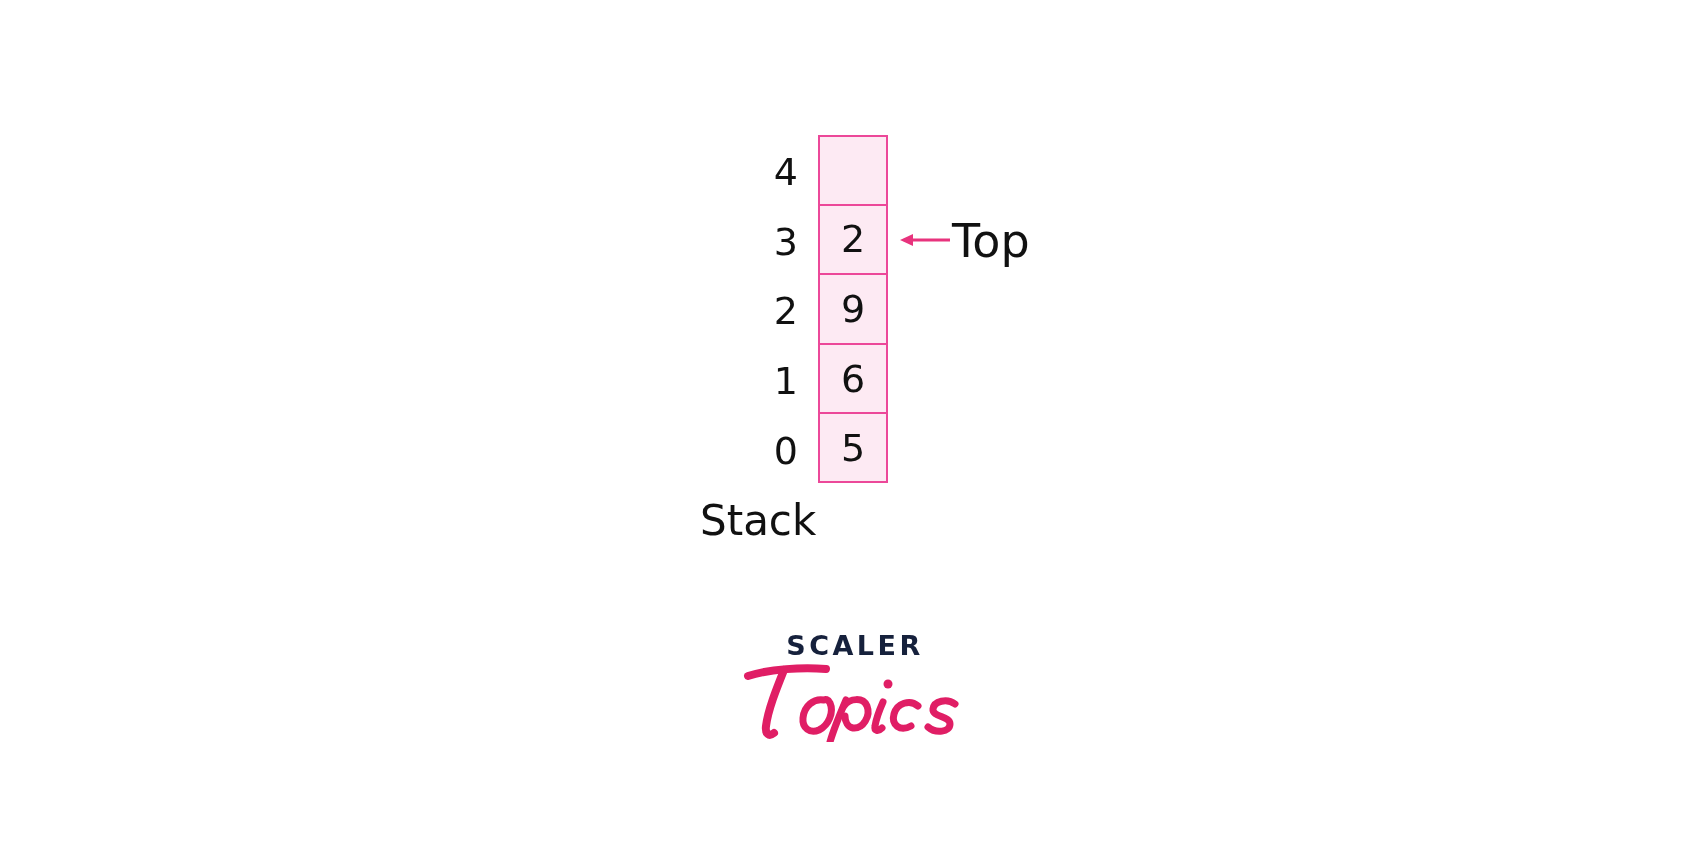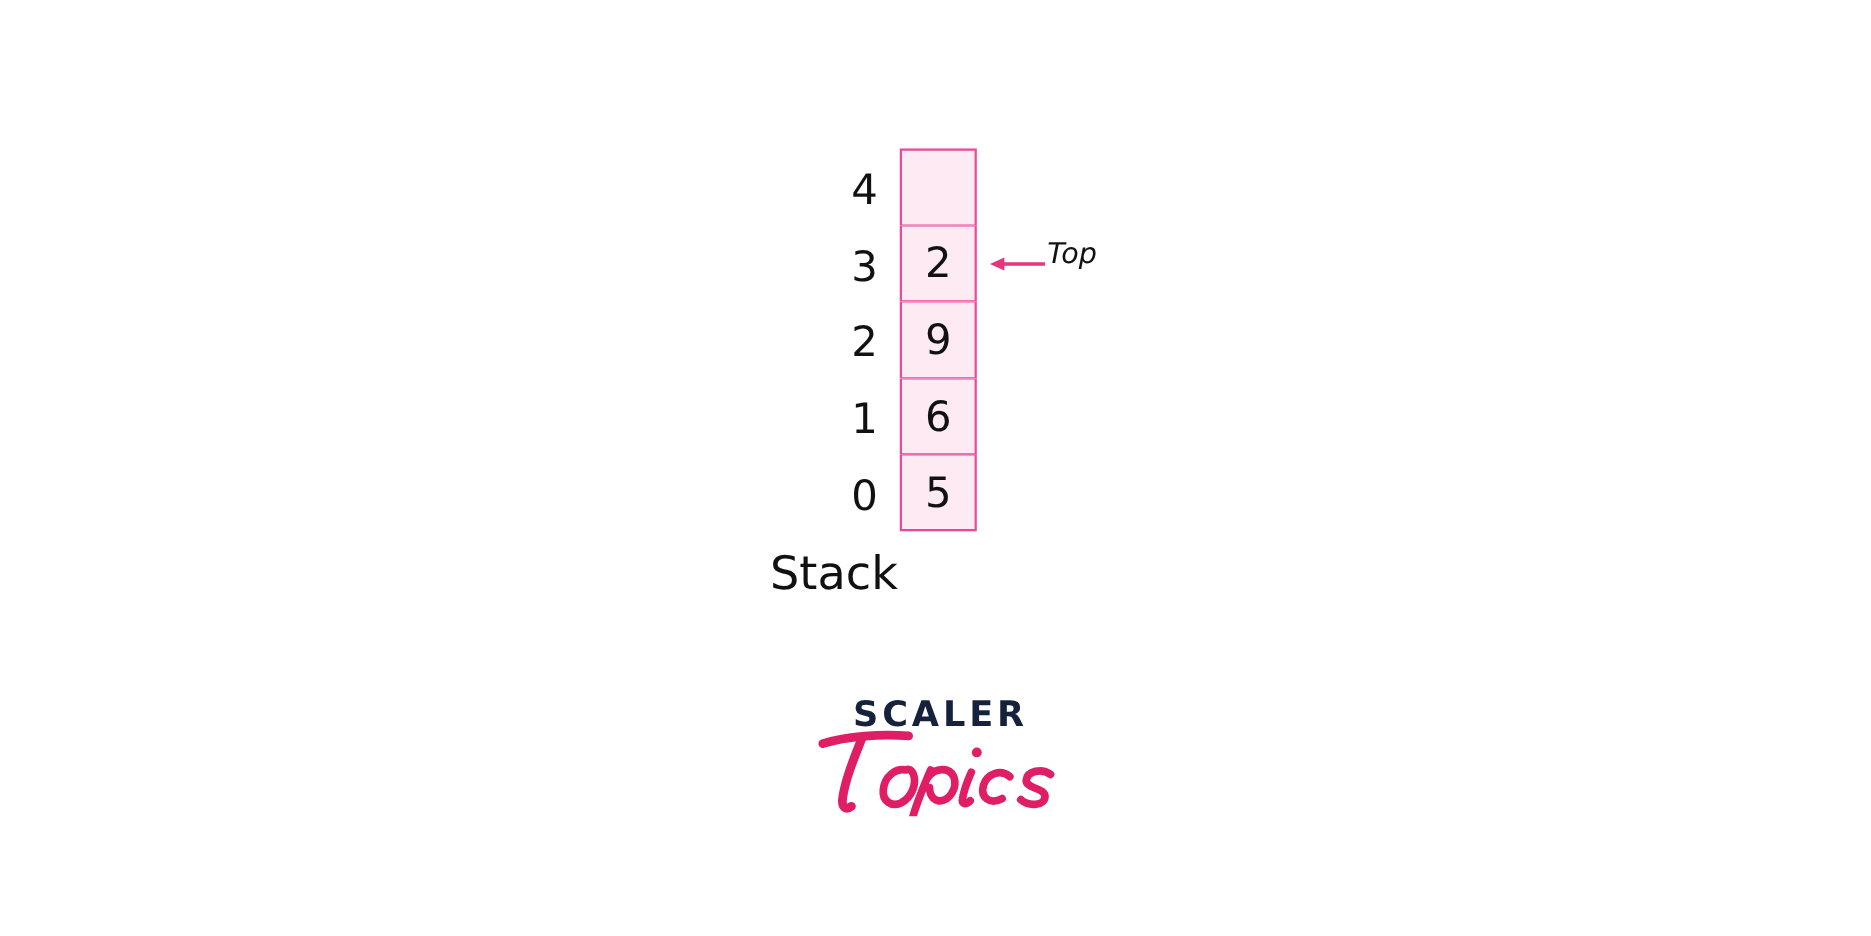--- a/index.html
+++ b/index.html
@@ -74,25 +74,24 @@
     position: absolute;
     left: 900px;
     top: 228px;
     width: 50px;
     height: 24px;
   }
   .top-label {
     position: absolute;
     left: 952px;
     top: 218px;
-    font-size: 26px;
+    font-size: 46px;
     line-height: 1;
     color: #111111;
     white-space: nowrap;
-    font-style: italic;
   }
 
   
   .caption {
     position: absolute;
     left: 700px;
     top: 500px;
     width: 306px;
     text-align: left;
     font-size: 42px;
@@ -109,21 +108,21 @@
     height: 115px;
   }
   .logo-wordmark {
     position: absolute;
     left: 0;
     top: 0;
     width: 230px;
     text-align: center;
     font-family: "DejaVu Sans", "Liberation Sans", sans-serif;
     font-weight: bold;
-    font-size: 32px;
+    font-size: 27px;
     letter-spacing: 3.5px;
     color: #16213c;
   }
   .logo-script {
     position: absolute;
     left: 0;
     top: 26px;
     width: 230px;
     height: 86px;
   }

